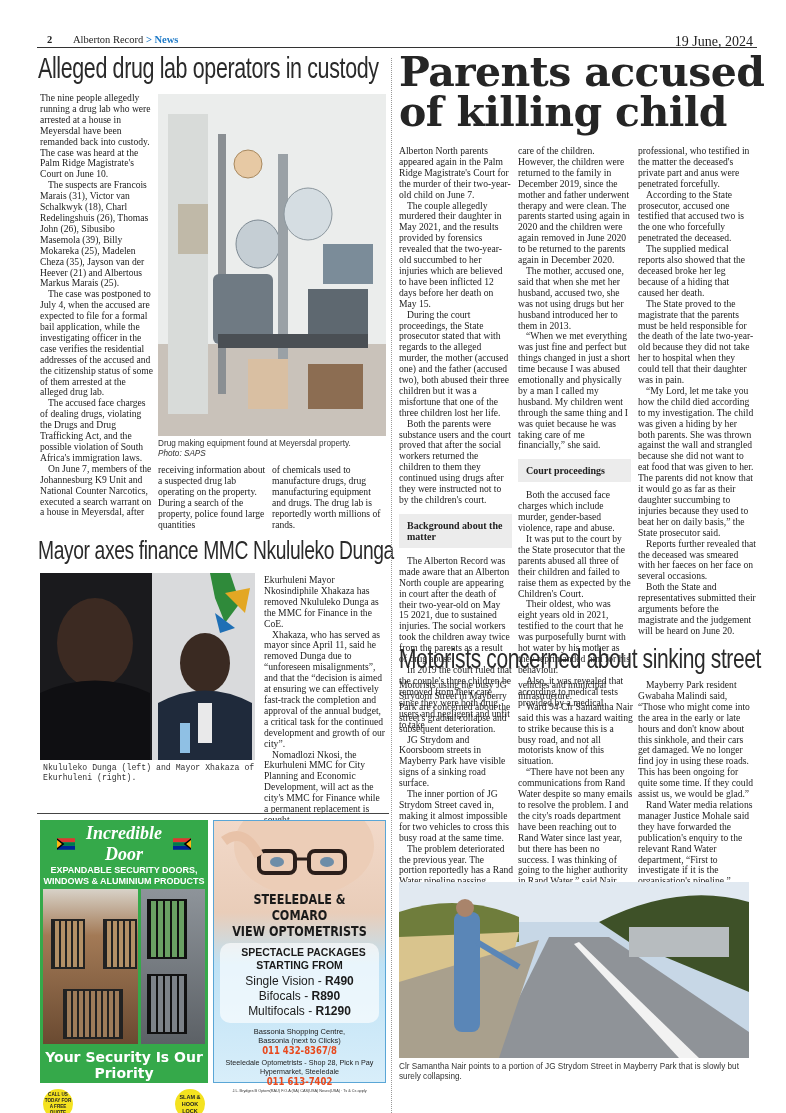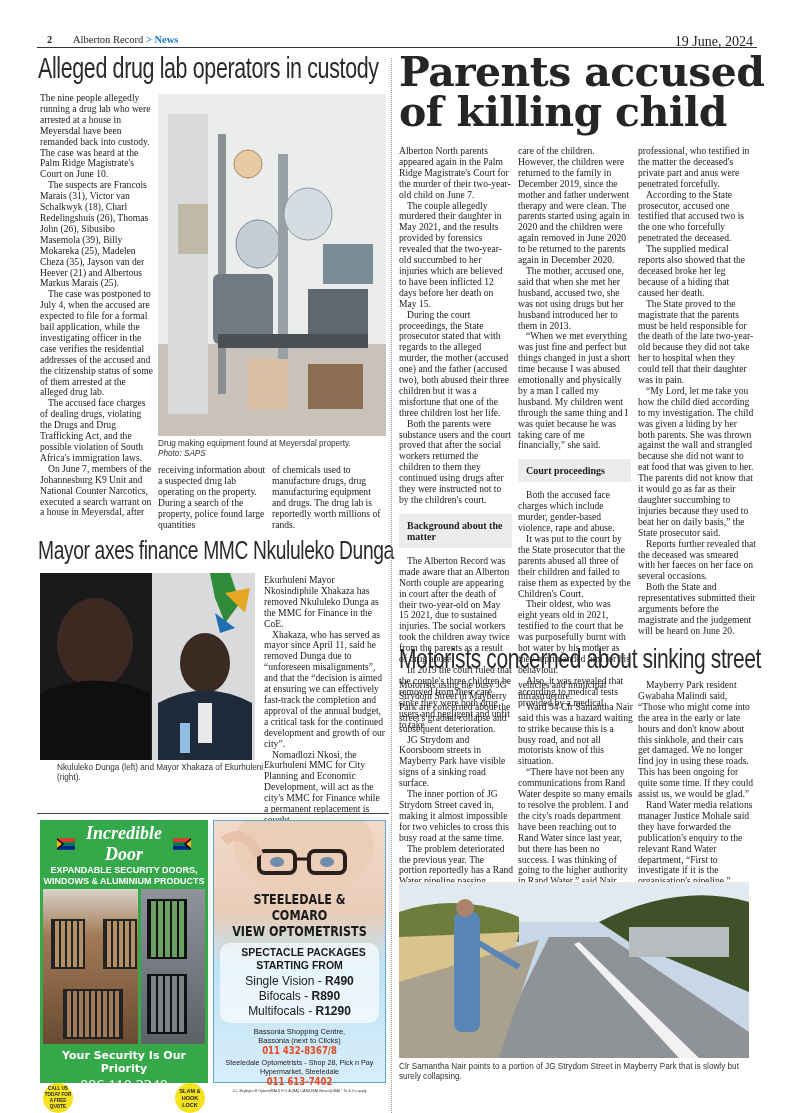--- a/index.html
+++ b/index.html
@@ -86,21 +86,21 @@
     <path d="M185 20 L210 15 L205 40 Z" fill="#e3a724"></path>
     <path d="M175 40 L195 55 L180 60 Z" fill="#1f6fb5"></path>
     <ellipse cx="55" cy="70" rx="38" ry="45" fill="#3c2a22"></ellipse>
     <path d="M0 120 Q55 95 110 120 L110 187 L0 187 Z" fill="#0f0f12"></path>
     <ellipse cx="165" cy="90" rx="25" ry="30" fill="#3a2a22"></ellipse>
     <path d="M118 130 Q165 105 212 130 L212 187 L118 187 Z" fill="#1f2a3b"></path>
     <rect x="158" y="130" width="14" height="40" fill="#e9e9ea"></rect>
     <rect x="140" y="150" width="10" height="30" fill="#8fc0e4"></rect>
   </svg>
 </div>
-<div class="abs caption" style="left:57px; top:763px; width:215px;">Nkululeko Dunga (left) and Mayor Xhakaza of Ekurhuleni (right).</div>
+<div class="abs caption" style="left:43px; top:763px; width:215px;font-family:Liberation Mono, monospace;">Nkululeko Dunga (left) and Mayor Xhakaza of Ekurhuleni (right).</div>
 
 <div class="col body-text" style="left:264px; top:575px; width:122px;">
   <p class="first">Ekurhuleni Mayor Nkosindiphile Xhakaza has removed Nkululeko Dunga as the MMC for Finance in the CoE.</p>
   <p>Xhakaza, who has served as mayor since April 11, said he removed Dunga due to “unforeseen misalignments”, and that the “decision is aimed at ensuring we can effectively fast-track the completion and approval of the annual budget, a critical task for the continued development and growth of our city”.</p>
   <p>Nomadlozi Nkosi, the Ekurhuleni MMC for City Planning and Economic Development, will act as the city's MMC for Finance while a permanent replacement is sought.</p>
 </div>
 
 <div class="vrule" style="left:391px; top:58px; height:1055px;"></div>
 
 <div class="abs" style="left:399px; top:52px; font-family:'DejaVu Serif', serif; font-weight:bold; font-size:41px; line-height:40px; color:#252525; letter-spacing:-0.6px;">
@@ -202,21 +202,21 @@
     <div style="flex:1.5; height:155px; background:linear-gradient(#d8d2c8 0%, #a37a56 30%, #6a4a31 100%); position:relative;">
       <div style="position:absolute; left:8px; top:30px; width:34px; height:50px; border:2px solid #222; background:repeating-linear-gradient(90deg,#222 0 2px,#b39066 2px 6px);"></div>
       <div style="position:absolute; left:60px; top:30px; width:34px; height:50px; border:2px solid #222; background:repeating-linear-gradient(90deg,#222 0 2px,#b39066 2px 6px);"></div>
       <div style="position:absolute; left:20px; top:100px; width:60px; height:50px; border:2px solid #222; background:repeating-linear-gradient(90deg,#222 0 2px,#9e7c59 2px 6px);"></div>
     </div>
     <div style="flex:1; height:155px; background:linear-gradient(#8e949a,#5c6166); position:relative;">
       <div style="position:absolute; left:6px; top:10px; width:40px; height:60px; background:repeating-linear-gradient(90deg,#111 0 2px,#6aa063 2px 7px); border:2px solid #111;"></div>
       <div style="position:absolute; left:6px; top:85px; width:40px; height:60px; background:repeating-linear-gradient(90deg,#111 0 2px,#7c8288 2px 7px); border:2px solid #111;"></div>
     </div>
   </div>
-  <div style="font-family:'DejaVu Sans', sans-serif; font-weight:bold; font-size:11px; margin-top:3px;">Your Security Is Our Priority</div>
+  <div style="font-family:'DejaVu Sans', sans-serif; font-weight:bold; font-size:14px; margin-top:3px;">Your Security Is Our Priority</div>
   <div style="display:flex; align-items:flex-end; justify-content:space-between; padding:2px 3px;">
     <div style="width:30px; height:30px; border-radius:50%; background:#f4e21f; color:#222; font-size:4.6px; font-weight:bold; line-height:6px; display:flex; align-items:center; justify-content:center; text-align:center;">CALL US TODAY FOR A FREE QUOTE</div>
     <div style="font-family:'Liberation Serif', serif; font-size:16px; line-height:18px;">
       <div>086 110 2340</div>
       <div>079 876 7956</div>
     </div>
     <div style="width:30px; height:30px; border-radius:50%; background:#f4e21f; color:#222; font-size:5.5px; font-weight:bold; line-height:7px; display:flex; align-items:center; justify-content:center; text-align:center;">SLAM &amp; HOOK LOCK</div>
   </div>
   <div style="font-size:8px; font-weight:bold;">marketing@incredibledoor.co.za</div>
   <div style="display:flex; align-items:center; justify-content:space-between; padding:1px 4px;">

